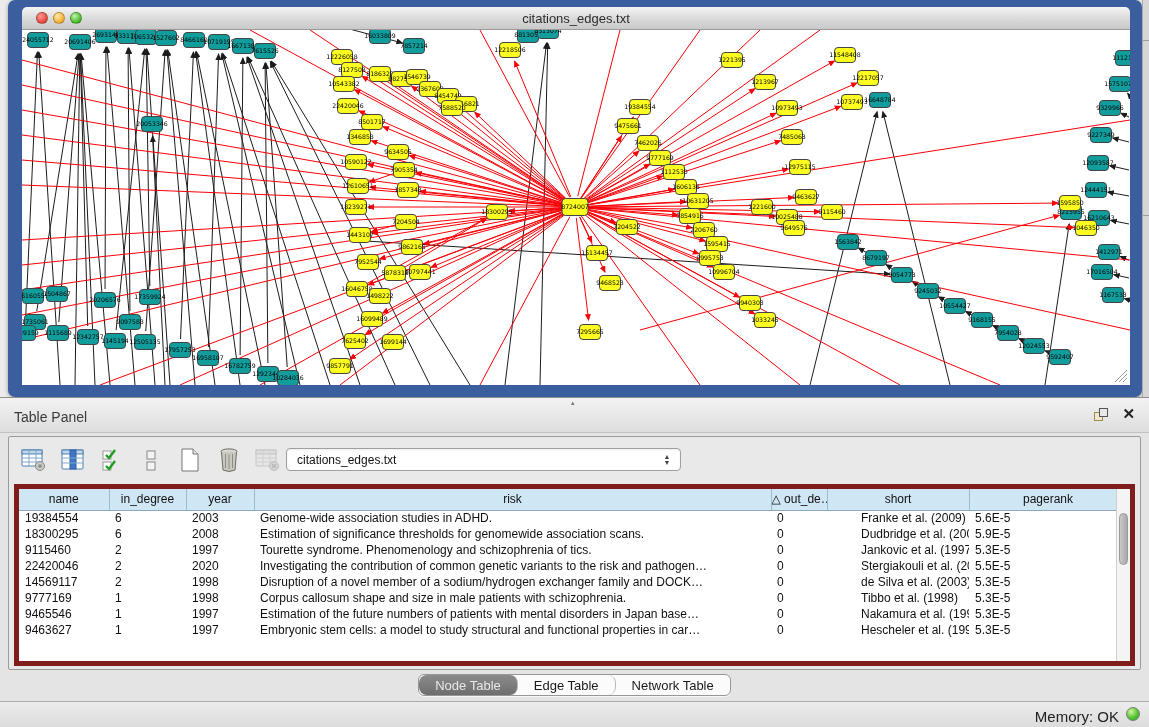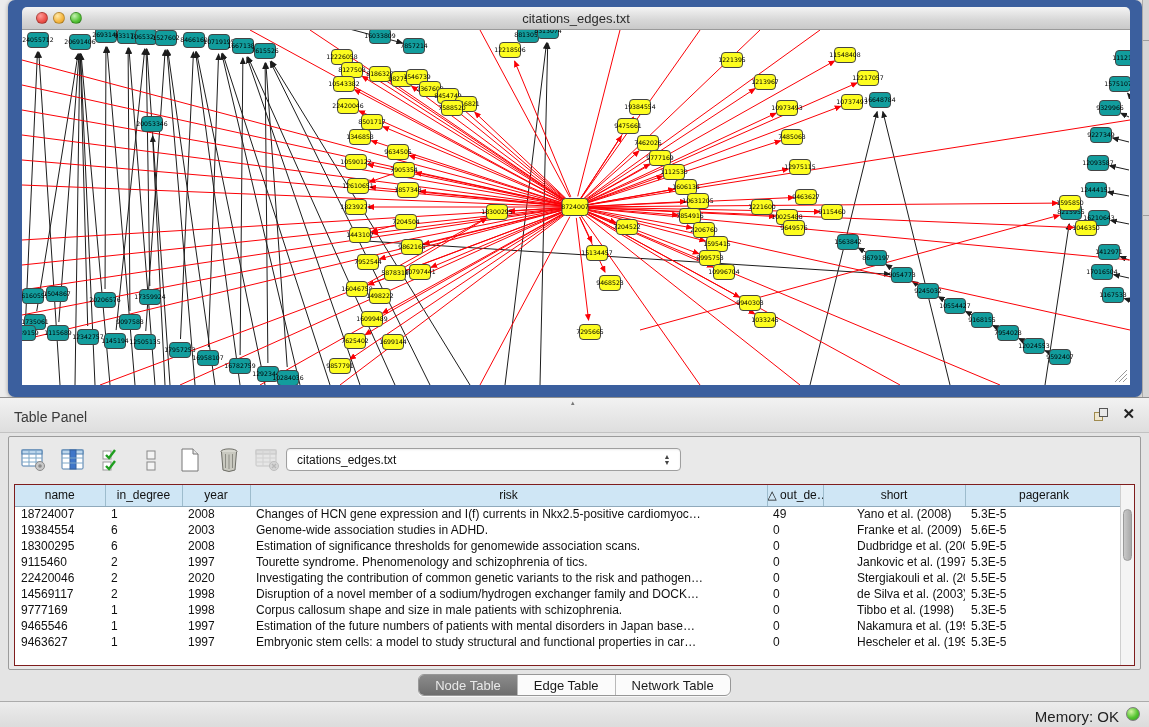--- a/index.html
+++ b/index.html
@@ -41,35 +41,35 @@
   #toolbar { position:absolute; left:10px; top:6px; height:34px; display:flex; align-items:center; gap:9px; }
   .tb-icon { width:30px; height:30px; display:flex; align-items:center; justify-content:center; cursor:pointer; }
   .tb-icon svg { display:block; }
   .fx { font-family:"Liberation Serif", serif; font-style:italic; font-size:15px; color:#222; }
   #combo { position:absolute; left:277px; top:11px; width:395px; height:23px; background:#fff;
            border:1px solid #9f9f9f; border-radius:4px; box-shadow:inset 0 1px 2px rgba(0,0,0,.08); cursor:pointer; }
   #combo-value { position:absolute; left:10px; top:4px; font-size:12px; color:#111; }
   #combo-stepper { position:absolute; right:8px; top:2px; width:10px; height:18px; font-size:7px; color:#444;
                    display:flex; flex-direction:column; align-items:center; justify-content:center; line-height:6px; }
 
-  #table-wrap { position:absolute; left:5px; right:5px; top:47px; bottom:3px; background:#fff; border:1px solid #7f1d1d; }
+  #table-wrap { position:absolute; left:5px; right:5px; top:47px; bottom:3px; background:#fff; border:5px solid #7f1d1d; }
   table { border-collapse:collapse; table-layout:fixed; width:1108px; font-size:12px; }
   th { height:21px; background:#cfe6f5; border-right:1px solid #9dbccd; border-bottom:1px solid #8fa9bb;
        font-weight:normal; font-size:12px; color:#111; text-align:center; overflow:hidden; white-space:nowrap; }
   td { height:16px; padding:0 0 0 6px; color:#101010; white-space:nowrap; overflow:hidden; text-overflow:clip; }
   td.short-col { padding-left:34px; }
   #vscroll { position:absolute; right:0; top:0; bottom:0; width:14px; background:#f4f4f4; border-left:1px solid #cfcfcf; }
   #vscroll .thumb { position:absolute; left:2px; top:24px; width:9px; height:52px; border-radius:5px;
                     background:linear-gradient(90deg,#c9c9c9,#a9a9a9); border:1px solid #9a9a9a; }
 
   
   #tabs { position:absolute; left:0; top:674px; width:1149px; height:22px; display:flex; justify-content:center; }
   #tabs .seg { display:flex; border:1px solid #979797; border-radius:6px; overflow:hidden; background:#fbfbfb;
                box-shadow:0 1px 0 rgba(255,255,255,.7); height:22px; }
-  .tab { padding:0 16px; font-size:13px; line-height:21px; color:#1a1a1a; cursor:pointer; border-right:1px solid #b9b9b9; }
+  .tab { padding:0 16px; font-size:13px; line-height:21px; color:#1a1a1a; cursor:pointer; border-right:1px solid #b9b9b9;border-radius:8px; }
   .tab:last-child { border-right:none; }
   .tab.active { background:linear-gradient(#8b8b8b,#6e6e6e); color:#e9e9e9; }
 
   
   #statusbar { position:absolute; left:0; top:701px; width:1149px; height:26px;
                background:linear-gradient(#ececec,#dcdcdc); border-top:1px solid #ababab; }
   #memory { position:absolute; right:30px; top:6px; font-size:15px; color:#222; }
   #mem-orb { position:absolute; right:9px; top:5px; width:14px; height:14px; border-radius:50%;
              background:radial-gradient(circle at 35% 30%, #d2f5a2, #54c430 55%, #2f9a1f); border:1px solid #7c7c7c; }
 </style>
@@ -833,29 +833,20 @@
               <th>in_degree</th>
               <th>year</th>
               <th>risk</th>
               <th>△ out_de…</th>
               <th>short</th>
               <th>pagerank</th>
             </tr>
           </thead>
         <tbody id="tbody">
             <tr>
-              <td>18724007</td>
-              <td>1</td>
-              <td>2008</td>
-              <td>Changes of HCN gene expression and I(f) currents in Nkx2.5-positive cardiomyoc…</td>
-              <td>49</td>
-              <td class="short-col">Yano et al. (2008)</td>
-              <td>5.3E-5</td>
-            </tr>
-            <tr>
               <td>19384554</td>
               <td>6</td>
               <td>2003</td>
               <td>Genome-wide association studies in ADHD.</td>
               <td>0</td>
               <td class="short-col">Franke et al. (2009)</td>
               <td>5.6E-5</td>
             </tr>
             <tr>
               <td>18300295</td>

